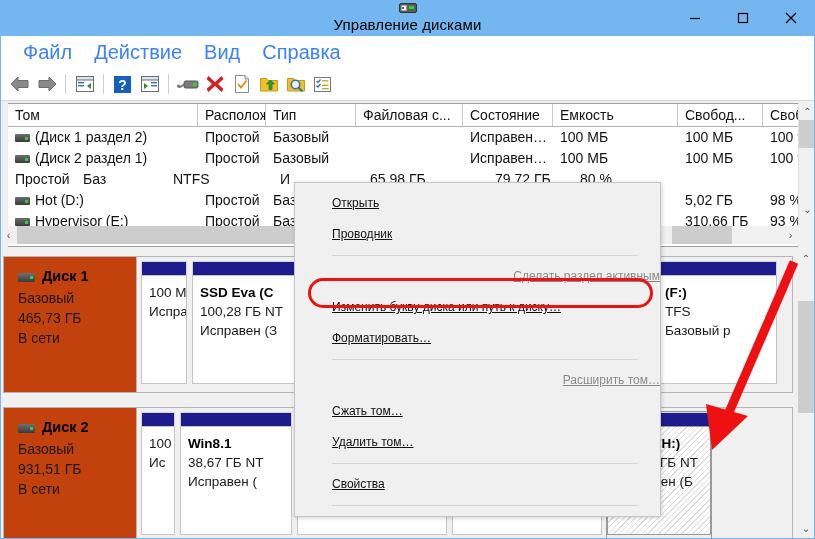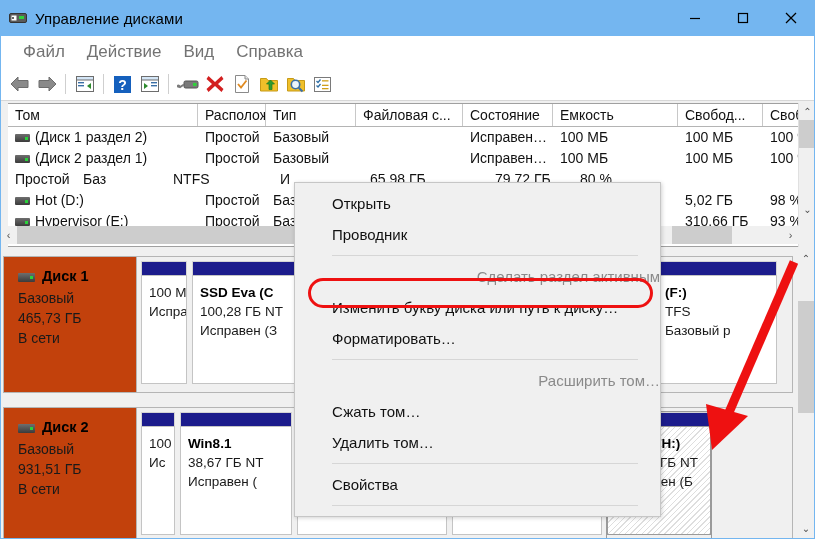--- a/index.html
+++ b/index.html
@@ -14,21 +14,21 @@
     position: relative;
     width: 815px; height: 539px;
     background: #f0f0f0;
     overflow: hidden;
   }
 
   
   .titlebar {
     position: absolute; left: 0; top: 0; width: 815px; height: 36px;
     background: #74b6f0;
-    display: flex; align-items: center;
+    display: flex; align-items: center; flex-direction: column;
   }
   .title-icon {
     width: 18px; height: 16px; margin-left: 9px; margin-right: 8px;
     position: relative; flex: none;
   }
   .title-text {
     font-size: 15px; color: #000; letter-spacing: 0.1px;
   }
   .win-btns {
     position: absolute; right: 0; top: 0; height: 36px;
@@ -40,21 +40,21 @@
   .win-btn svg { display: block; }
 
   
   .menubar {
     position: absolute; left: 0; top: 36px; width: 815px; height: 32px;
     background: #ffffff;
     display: flex; align-items: center;
     padding-left: 12px;
   }
   .menu-item {
-    font-size: 17px; color: #737373; padding: 3px 11px;
+    font-size: 20px; color: #3b82f6; padding: 3px 11px;
   }
 
   
   .toolbar {
     position: absolute; left: 0; top: 68px; width: 815px; height: 33px;
     background: #ffffff;
     border-bottom: 1px solid #d7d7d7;
     display: flex; align-items: center;
   }
   .tb-btn {
@@ -200,21 +200,21 @@
     position: absolute; left: 294px; top: 182px; width: 367px;
     background: #f0f0f0;
     border: 1px solid #c6c6c6;
     box-shadow: 1px 1px 4px rgba(0,0,0,0.18);
     padding: 5px 0 5px 0;
     z-index: 40;
   }
   .ctx-item {
     height: 31px; line-height: 31px;
     padding-left: 37px;
-    font-size: 15px; color: #111; white-space: nowrap;
+    font-size: 12px; color: #111; white-space: nowrap; text-decoration: underline;
   }
   .ctx-item.disabled { color: #8a8a8a; text-align: right; }
   .ctx-sep { height: 1px; background: #d6d6d6; margin: 5px 22px 5px 37px; }
 
   .ctx-highlight {
     position: absolute; left: 308px; top: 278px;
     width: 345px; height: 30px;
     border: 3px solid #ee1111;
     border-radius: 15px;
     z-index: 60; pointer-events: none;

